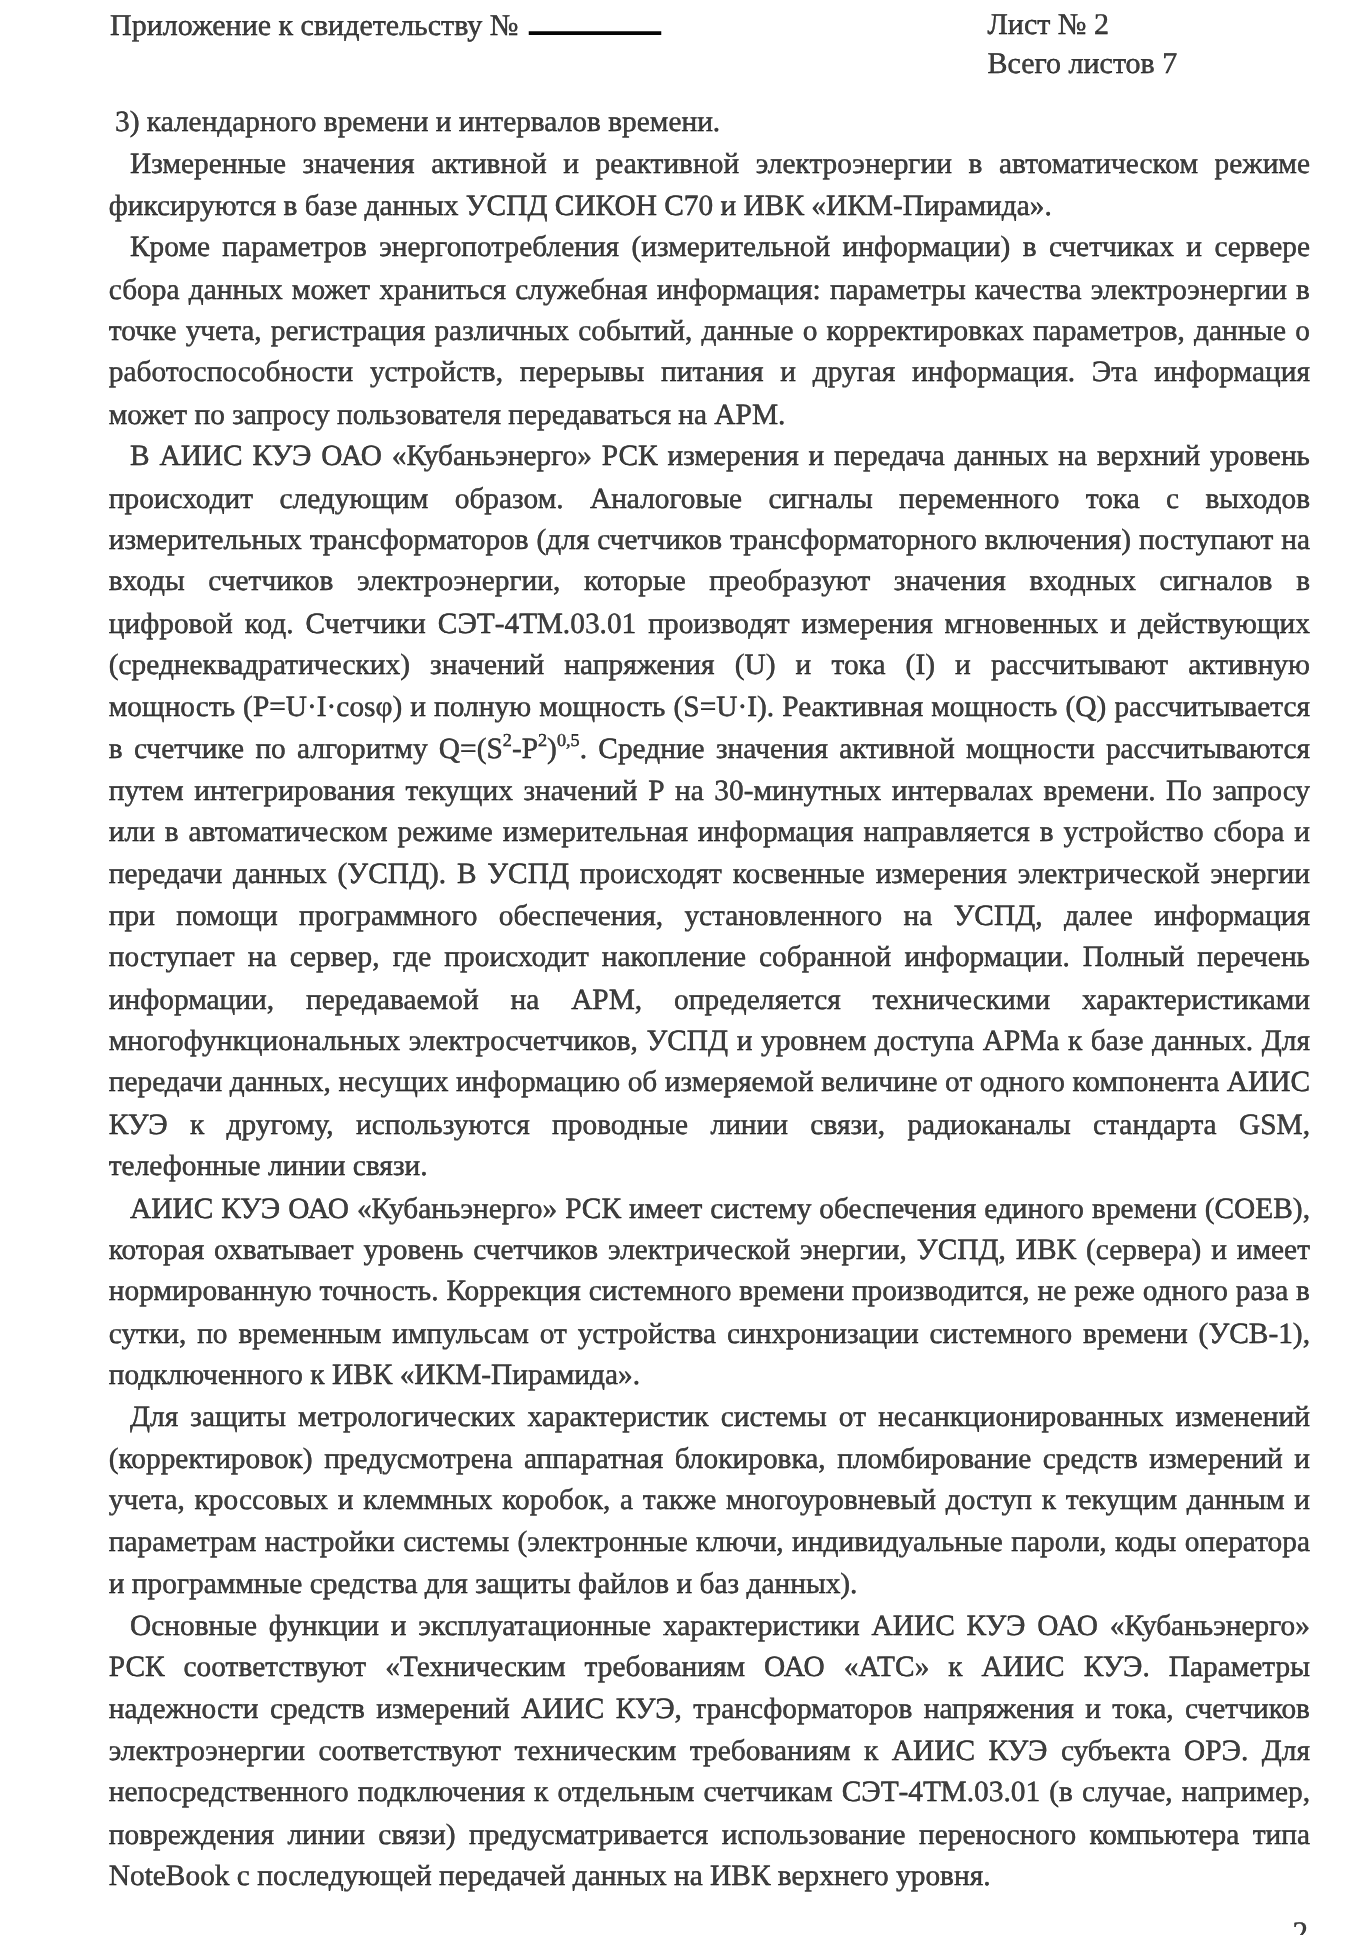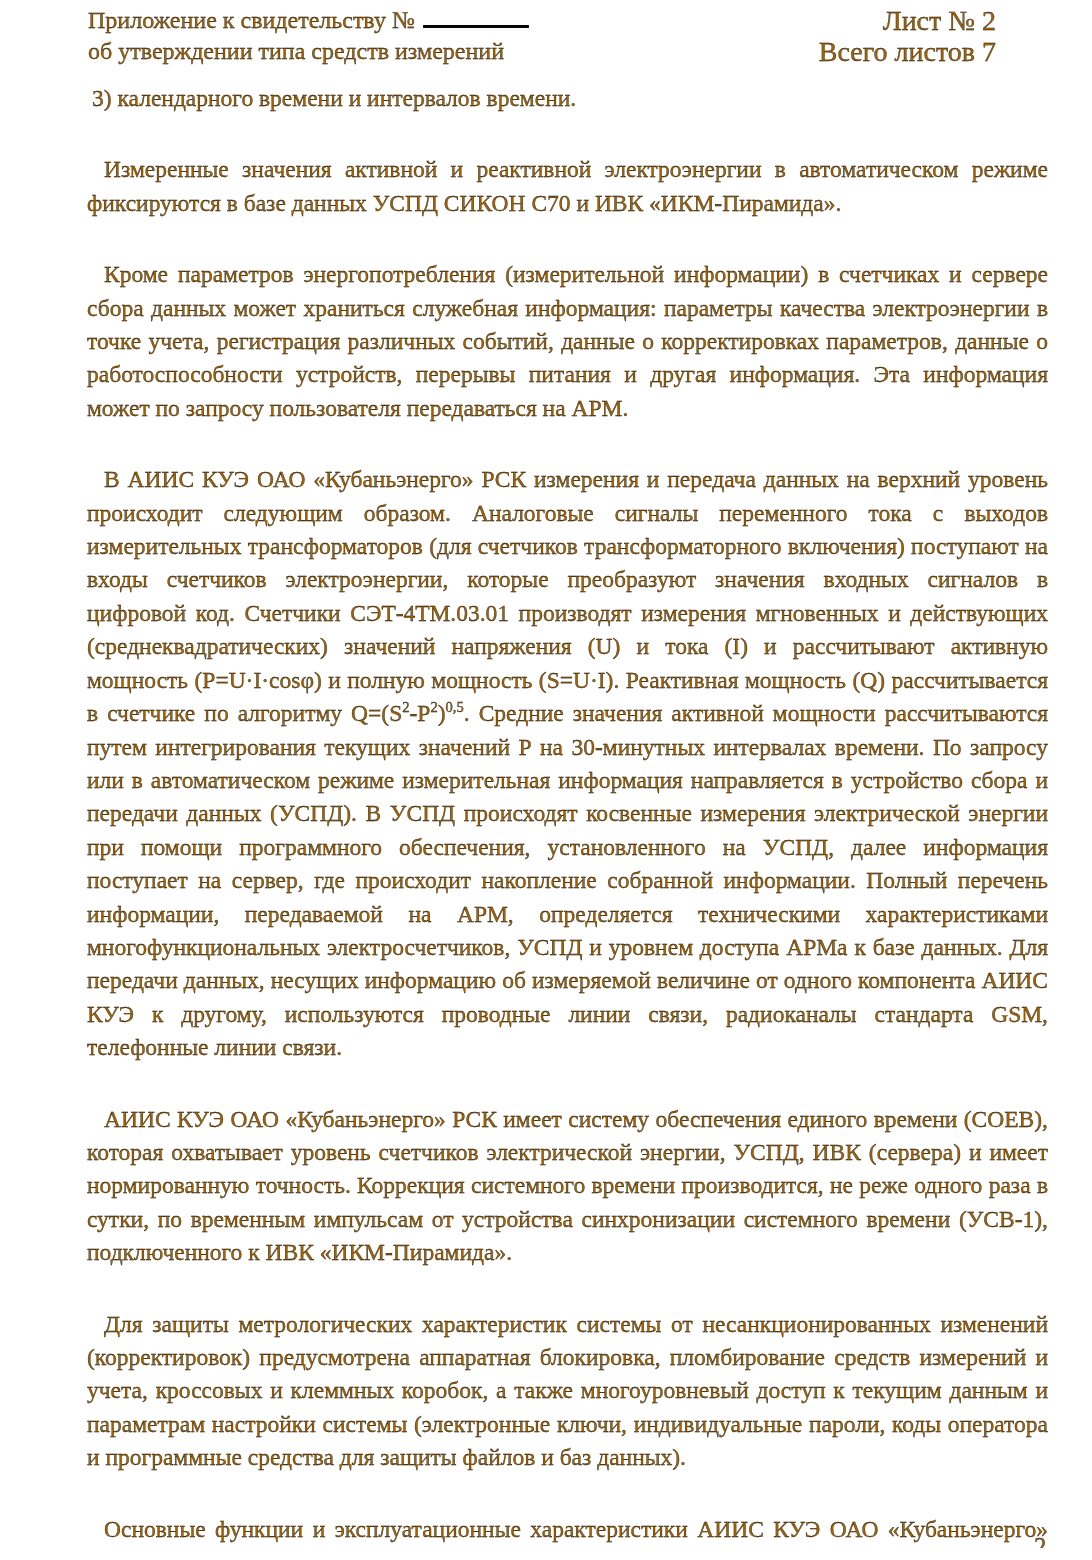--- a/index.html
+++ b/index.html
@@ -2,66 +2,65 @@
 <html lang="ru"><head>
 <meta charset="utf-8">
 <style>
   html, body { margin:0; padding:0; background:#ffffff; }
   .page {
     position:relative;
     width:1092px; height:1548px;
     background:#ffffff;
     overflow:hidden;
     font-family:"Liberation Serif","DejaVu Serif",serif;
-    color:#a16207;
+    color:#404040;
     -webkit-text-stroke:0.3px #050505;
   }
   .header-left {
     position:absolute; left:88px; top:5px;
     font-size:24px; line-height:31px;
     white-space:nowrap;
   }
   .header-right {
     position:absolute; left:790px; top:5px; width:206px;
-    font-size:28px; line-height:31px;
-    text-align:right;
+    font-size:24px; line-height:31px;
+    text-align:left;
   }
   .blank-line {
     display:inline-block;
     width:106px; height:0.85em;
     border-bottom:3px solid #050505;
     margin-left:8px;
   }
   .body-text {
     position:absolute; left:87px; top:82px; width:961px;
     font-size:23.5px; line-height:33.4px;
     text-align:justify;
     hyphens:auto;
   }
   .body-text p { margin:0; padding:0; }
   p.li   { text-indent:5px; }
-  p.ind  { text-indent:17px;margin-top:38px; }
+  p.ind  { text-indent:17px; }
   sup {
     font-size:0.62em;
     line-height:0;
     vertical-align:super;
   }
   .page-number {
     position:absolute; left:1034px; top:1532px;
     font-size:25px; line-height:30px;
   }
 </style>
 </head>
 <body>
 
 <div class="page">
 
   <div class="header-left">
     <span>Приложение к свидетельству №</span><span class="blank-line"></span><br>
-    <span>об утверждении типа средств измерений</span>
   </div>
 
   <div class="header-right">
     <span>Лист № 2</span><br>
     <span>Всего листов 7</span>
   </div>
 
   <div class="body-text">
     <p class="li">3) календарного времени и интервалов времени.</p>
     <p class="ind">Измеренные значения активной и реактивной электроэнергии в автоматическом режиме фиксируются в базе данных УСПД СИКОН С70 и ИВК «ИКМ-Пирамида».</p>

